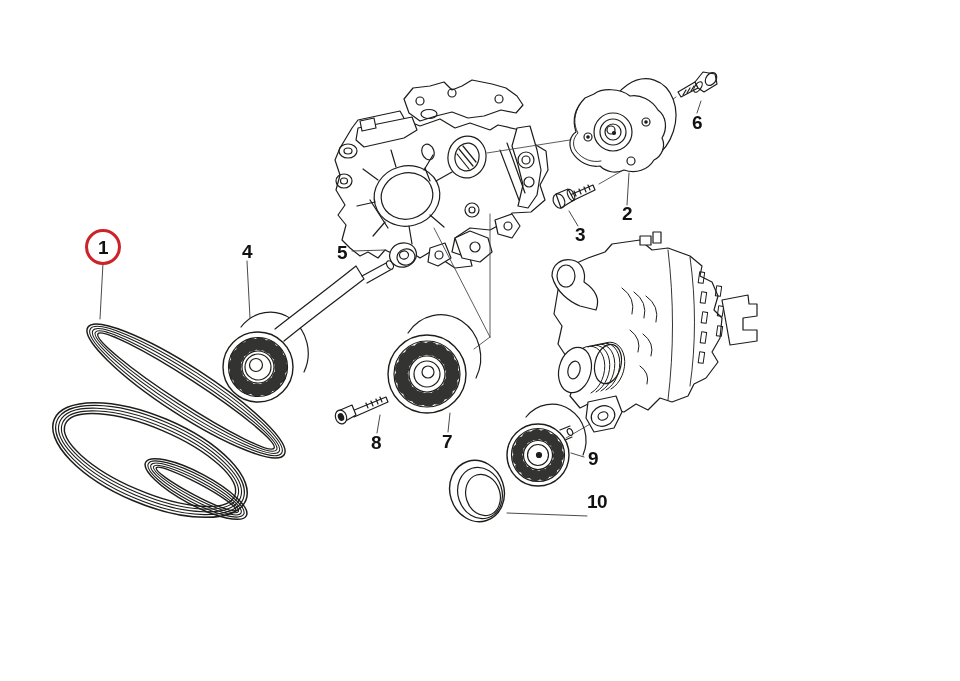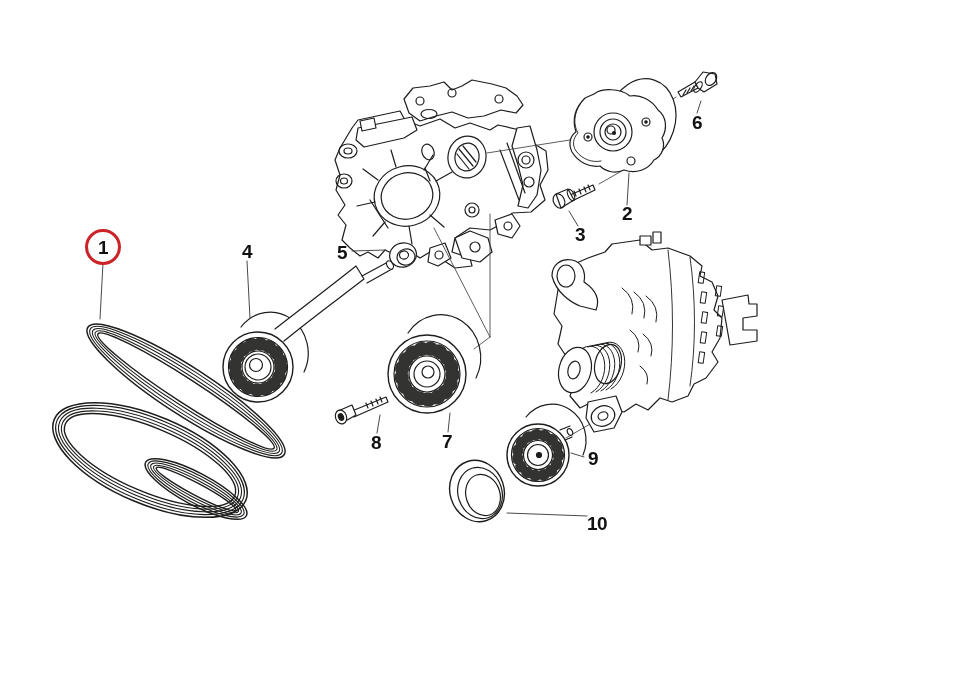--- a/index.html
+++ b/index.html
@@ -13,21 +13,21 @@
         border-radius:50%;transform:translate(-50%,-50%);z-index:4;}
   .co1{left:103px;top:247px}
   .co2{left:627px;top:213px}
   .co3{left:580px;top:234px}
   .co4{left:247px;top:251px}
   .co5{left:342px;top:252px}
   .co6{left:697px;top:122px}
   .co7{left:447px;top:441px}
   .co8{left:376px;top:442px}
   .co9{left:593px;top:458px}
-  .co10{left:597px;top:523px}
+  .co10{left:597px;top:501px}
   .ring1{left:103px;top:247px}
 </style>
 </head>
 <body>
 
 <div id="stage">
 
 <svg width="960" height="681" viewBox="0 0 960 681" fill="none" stroke="#1d1d1b" stroke-width="1.2" stroke-linejoin="round" stroke-linecap="round">
 
   <g>

